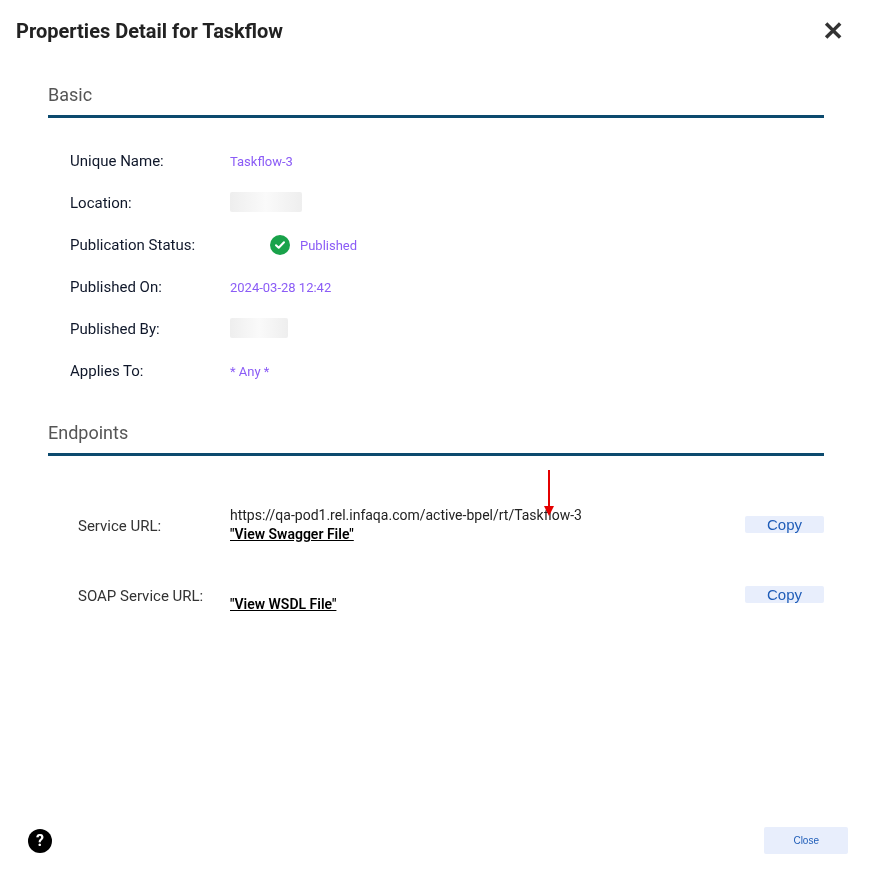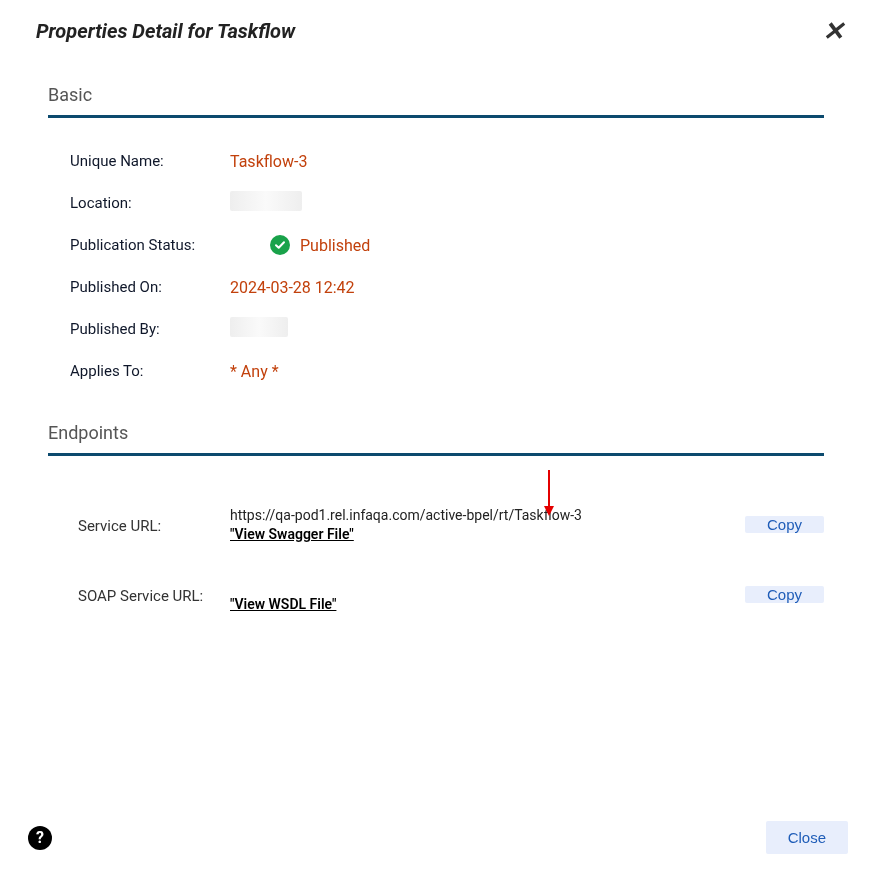--- a/index.html
+++ b/index.html
@@ -14,22 +14,21 @@
     .dialog {
       width: 100%;
       height: 100%;
       padding: 0;
       position: relative;
     }
     .header {
       display: flex;
       justify-content: space-between;
       align-items: center;
-      padding: 18px 28px 10px 36px;
-      font-style: italic;
+      padding: 18px 28px 10px 16px;
     }
     .title {
       font-size: 20px;
       font-weight: 700;
       color: #222;
     }
     .close-x {
       font-size: 26px;
       font-weight: 700;
       cursor: pointer;
@@ -54,22 +53,22 @@
       align-items: center;
       min-height: 42px;
     }
     .label {
       width: 160px;
       font-size: 15px;
       color: #0f172a;
       flex-shrink: 0;
     }
     .value {
-      font-size: 16px;
-      color: #c2410c;
+      font-size: 13px;
+      color: #8b5cf6;
     }
     .redacted {
       display: inline-block;
       width: 72px;
       height: 20px;
       background: linear-gradient(to right, #eee, #fafafa, #eee);
       border-radius: 2px;
     }
     .redacted.short { width: 58px; }
     .status-wrap {
@@ -150,22 +149,22 @@
       align-items: center;
       justify-content: center;
       font-weight: 700;
       font-size: 16px;
       cursor: pointer;
     }
     .close-btn {
       background: #e8eefc;
       border: none;
       color: #1f5db8;
-      font-size: 15px;
-      padding: 8px 22px;
+      font-size: 10px;
+      padding: 8px 29px;
       border-radius: 2px;
       cursor: pointer;
     }
     .annotation-arrow {
       position: absolute;
       left: 542px;
       top: 468px;
       pointer-events: none;
     }
   </style>

